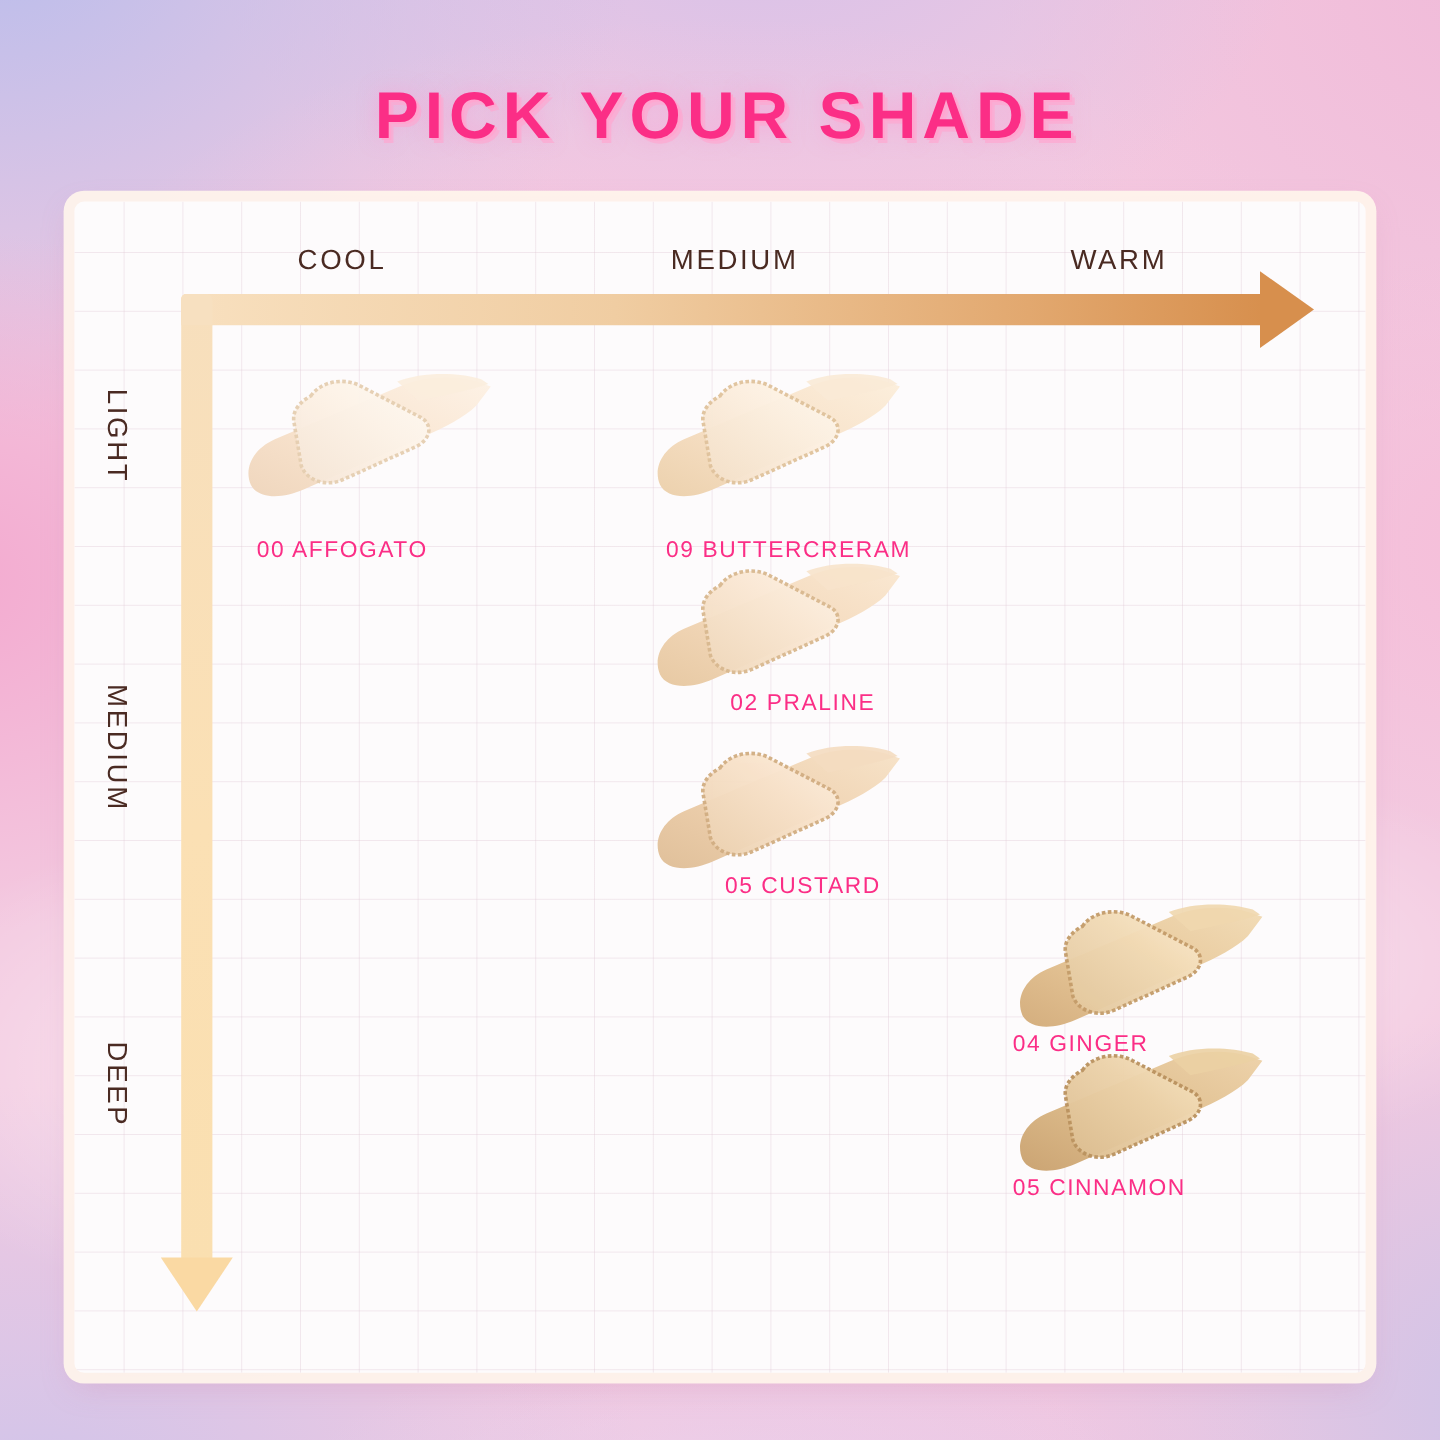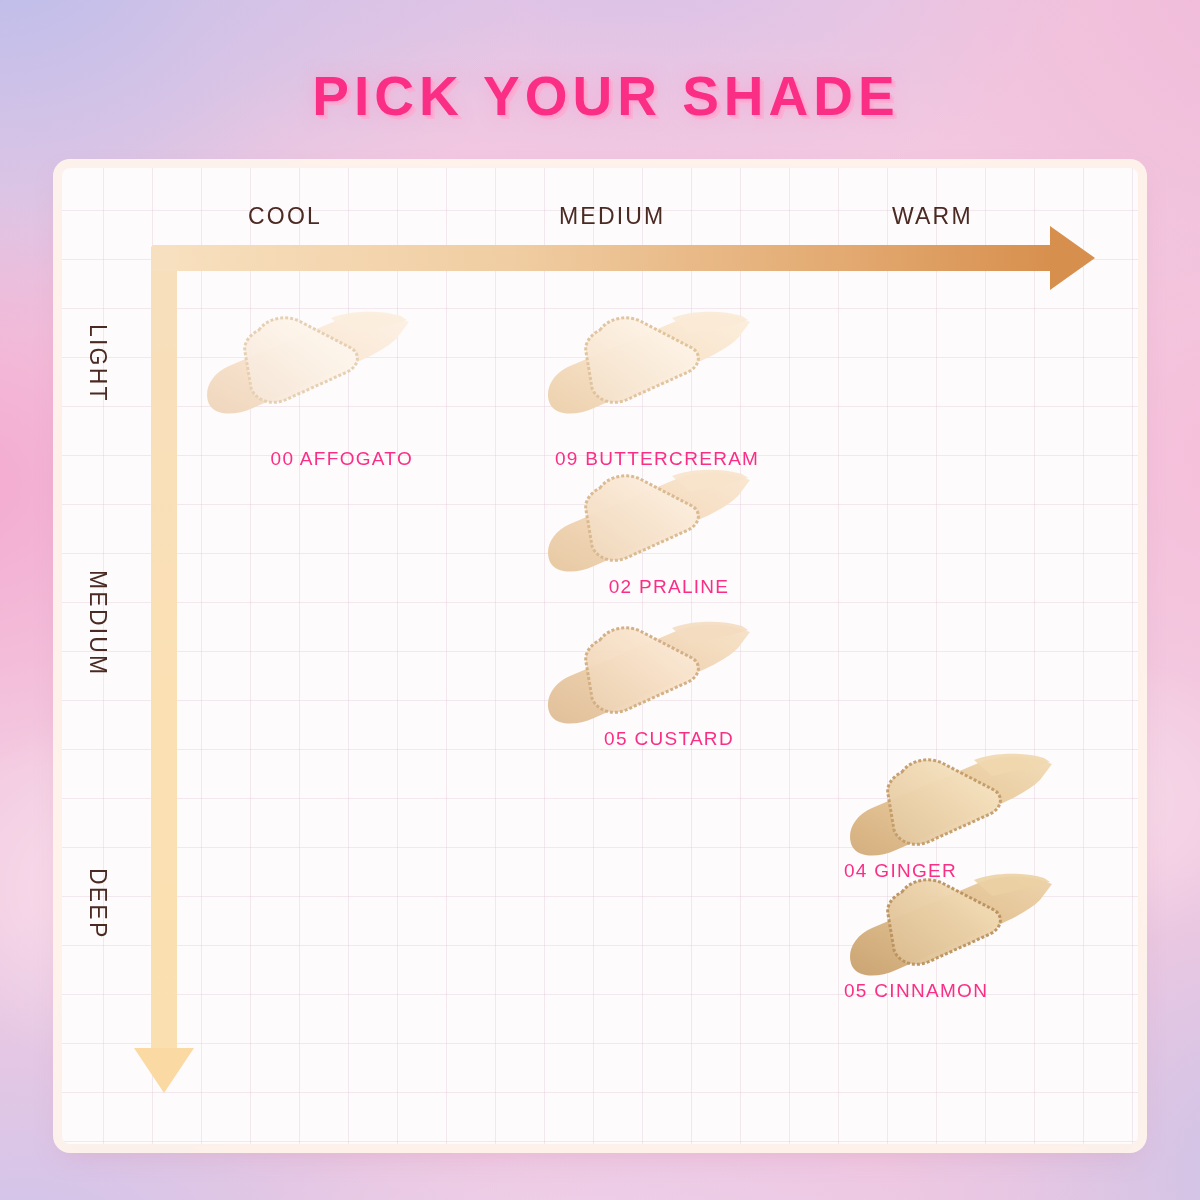--- a/index.html
+++ b/index.html
@@ -97,21 +97,21 @@
   }
 
   
   .shade{position:absolute;}
   .swatch{position:relative;width:212px;height:112px;}
   .swatch svg{display:block;width:212px;height:112px;}
   .shade-name{
     margin-top:-2px;font-size:19px;letter-spacing:1.3px;color:#fb2e86;white-space:nowrap;
   }
   .name-right{text-align:left;width:212px;}
-  .name-left{text-align:right;width:212px;padding-left:13px;box-sizing:border-box;margin-top:28px;}
+  .name-left{text-align:left;width:212px;padding-left:13px;box-sizing:border-box;margin-top:28px;}
   .name-mid{text-align:center;width:232px;padding-left:22px;box-sizing:border-box;}
 </style>
 </head>
 <body>
 
 <div id="bg">
   <div class="wash w1"></div>
   <div class="wash w2"></div>
   <div class="wash w3"></div>
   <div class="wash w4"></div>

